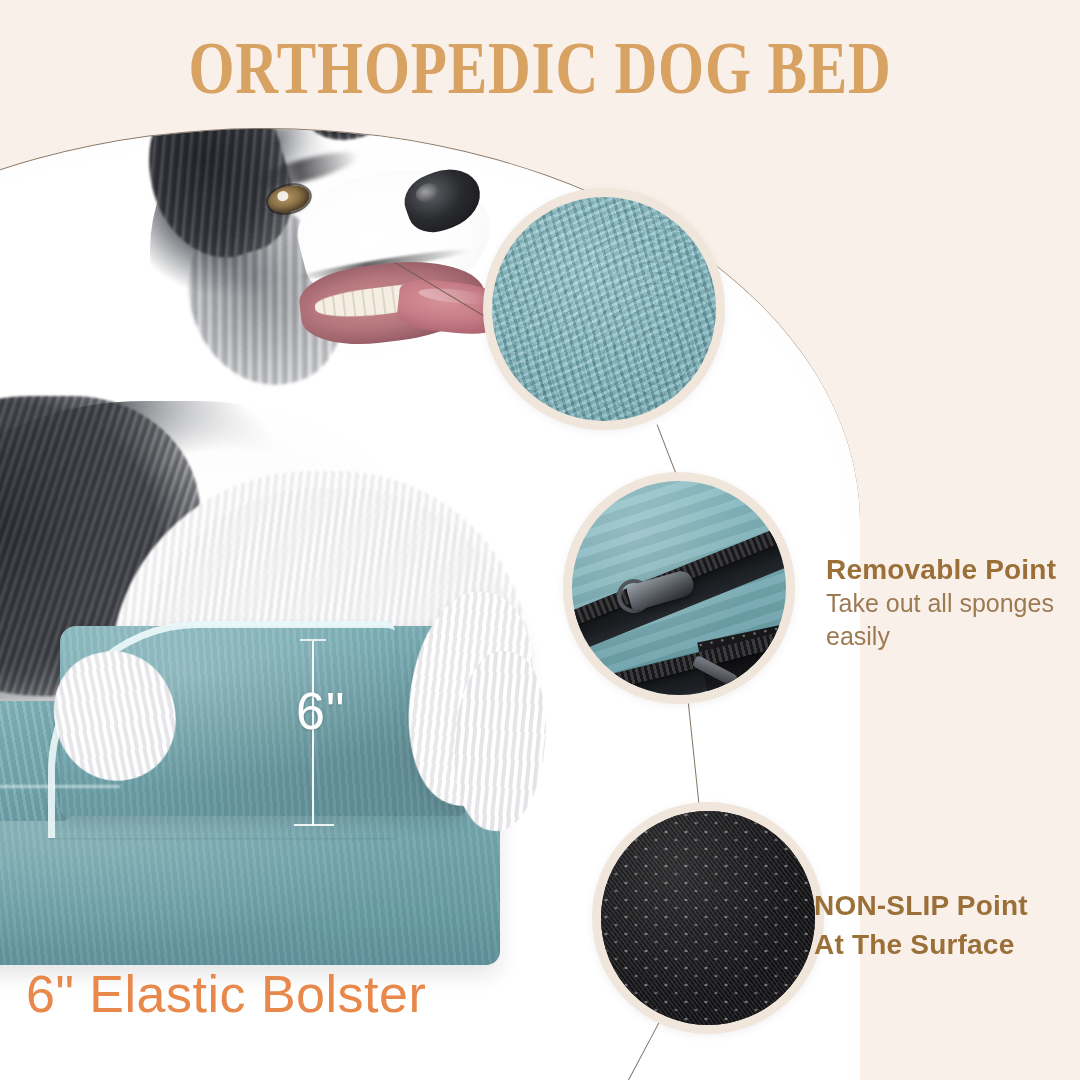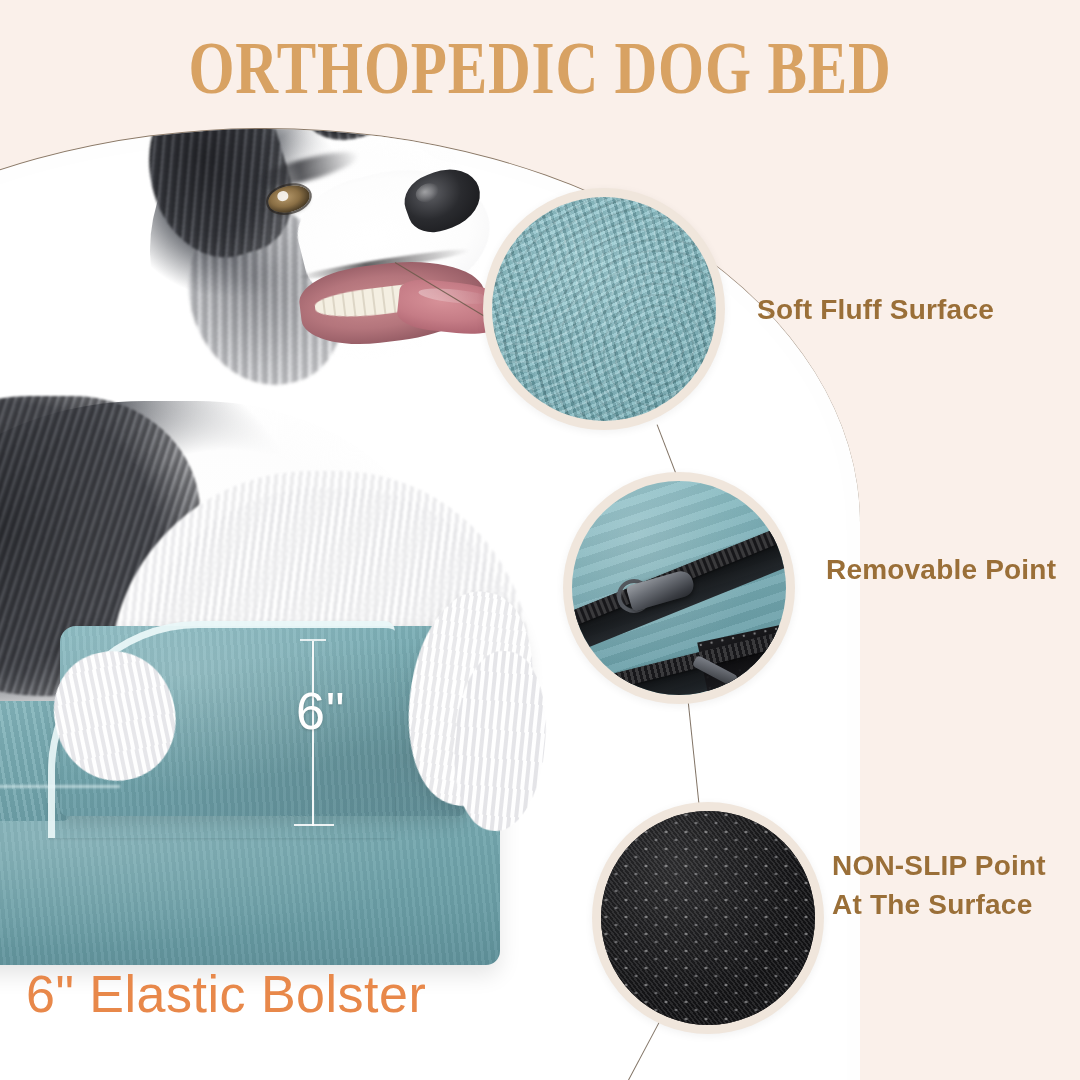--- a/index.html
+++ b/index.html
@@ -413,21 +413,21 @@
   .lbl .head{
     font-size:28px;font-weight:700;color:#9a6f38;
     letter-spacing:.2px;line-height:1.25;white-space:nowrap;
   }
   .lbl .sub{
     font-size:25px;font-weight:400;color:#9c7a52;
     line-height:1.3;max-width:262px;
   }
   #lbl-fluff{left:757px;top:292px;}
   #lbl-zip{left:826px;top:552px;}
-  #lbl-slip{left:814px;top:848px;padding-left:18px;}
+  #lbl-slip{left:814px;top:888px;}
   #lbl-slip .head{margin-bottom:4px;}
 
   
   .caption{
     position:absolute;left:26px;top:968px;
     font-size:52px;font-weight:300;color:#e8884a;
     letter-spacing:.5px;line-height:1;white-space:nowrap;
     font-family:"Liberation Sans", sans-serif;
   }
 </style>
@@ -487,39 +487,37 @@
   <div class="conn" id="conn-a"></div>
   <div class="conn" id="conn-b"></div>
   <div class="conn" id="conn-c"></div>
   <div class="conn" id="conn-d"></div>
 
   <div class="callout" id="c-fluff">
     <div class="inner">
       <div class="fluff-tex"></div>
     </div>
   </div>
-  <div class="lbl" id="lbl-fluff">
-    <div class="head">Soft Fluff Surface</div>
-  </div>
 
   <div class="callout" id="c-zip">
     <div class="inner">
       <div class="zip-bg"></div>
       <div class="zip-dots"></div>
       <div class="zip-tape" id="tape1"></div>
       <div class="zip-strip" id="zip1"></div>
       <div class="zip-tape" id="tape2"></div>
       <div class="zip-strip" id="zip2"></div>
       <div class="zip-ring"></div>
       <div class="zip-pull"></div>
       <div class="zip-pull2"></div>
     </div>
   </div>
   <div class="lbl" id="lbl-zip">
     <div class="head">Removable Point</div>
+    <div class="sub">Take out all sponges easily</div>
   </div>
 
   <div class="callout" id="c-slip">
     <div class="inner">
       <div class="slip-tex"></div>
     </div>
   </div>
   <div class="lbl" id="lbl-slip">
     <div class="head">NON-SLIP Point</div>
     <div class="head">At The Surface</div>

